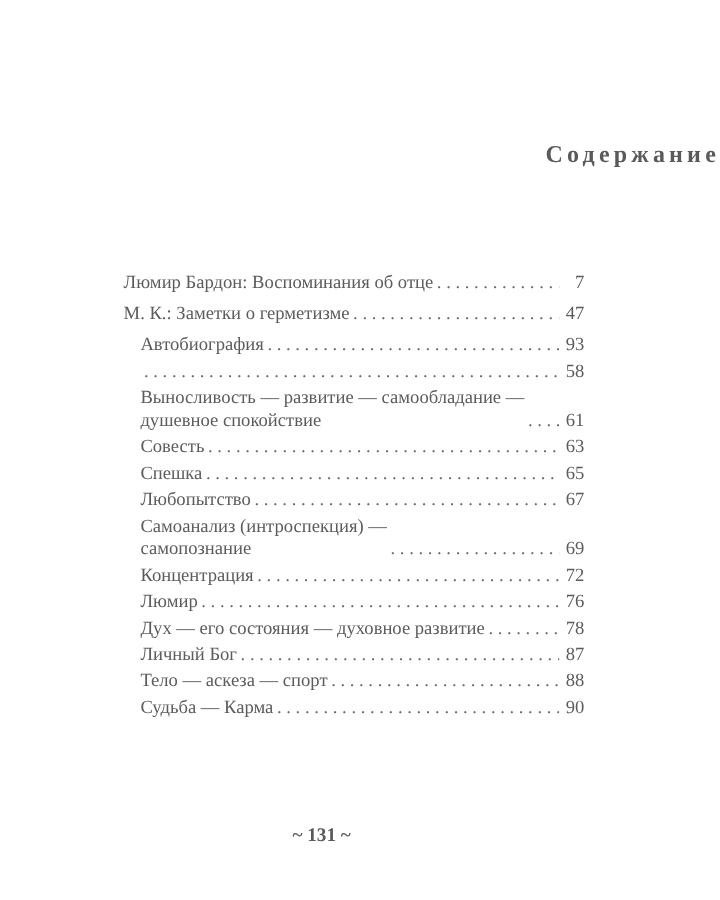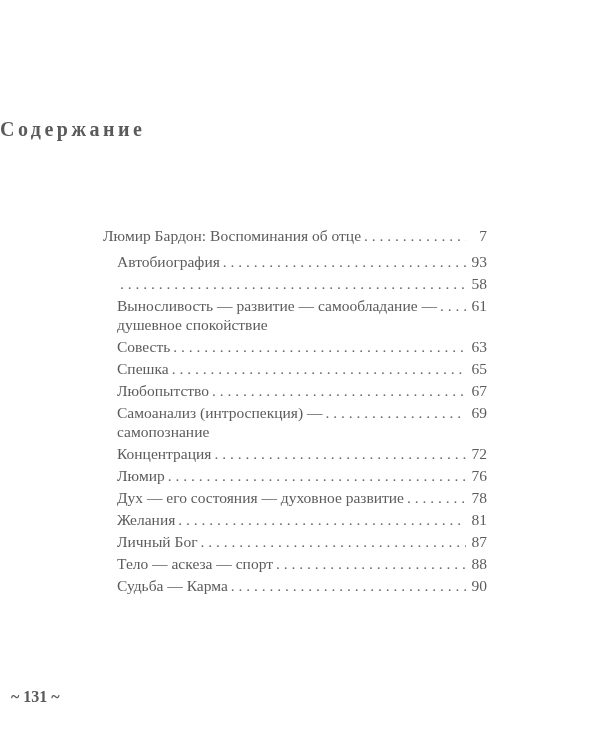--- a/index.html
+++ b/index.html
@@ -7,75 +7,81 @@
     width: 600px; height: 750px;
     background: #ffffff;
     position: relative;
     overflow: hidden;
     font-family: "DejaVu Serif", "Liberation Serif", serif;
     color: #555555;
   }
   .title {
     position: absolute;
     top: 118px; left: 0; width: 600px;
-    text-align: left;
+    text-align: right;
     font-family: "Liberation Serif", serif;
     font-weight: bold;
     font-size: 20px;
     letter-spacing: 3.5px;
     color: #5a5a5a;
   }
   .toc {
     position: absolute;
     left: 103px; top: 226px;
     width: 384px;
     font-family: "Liberation Serif", serif;
     font-size: 15.5px;
     color: #5c5c5c;
   }
   .entry {
     display: flex;
-    align-items: flex-start;
+    align-items: flex-end;
     line-height: 19px;
   }
   .entry.top { margin-bottom: 7px; }
   .entry.sub { padding-left: 14px; margin-bottom: 3px; }
   .entry .lbl { white-space: pre-line; }
   .entry .dots {
     flex: 1;
     overflow: hidden;
     white-space: nowrap;
     margin: 0 3px;
     letter-spacing: 2.6px;
     color: #6a6a6a;
   }
   .entry .dots::before {
     content: ". . . . . . . . . . . . . . . . . . . . . . . . . . . . . . . . . . . . . . . . . . . . . . . . . . . . . . . . . . . . . . . . . . . . . . . . . . . . . . . . . . . . . . .";
     letter-spacing: 0;
   }
   .entry .pg { text-align: right; min-width: 18px; }
   .footer {
     position: absolute;
-    top: 688px; left: 11px; width: 536px;
+    top: 688px; left: 0; width: 536px;
+    text-align: center;
     font-family: "Liberation Serif", serif;
     font-weight: bold;
     font-size: 16px;
     color: #5a5a5a;
   }
 </style>
 </head>
 <body>
 
 <div class="title">Содержание</div>
 
 <div class="toc">
   <div class="entry top">
     <span class="lbl">Люмир Бардон: Воспоминания об отце</span>
     <span class="dots"></span>
     <span class="pg">7</span>
+  </div>
+  <div class="entry top">
+    <span class="lbl">М. К.: Заметки о герметизме</span>
+    <span class="dots"></span>
+    <span class="pg">47</span>
   </div>
 
   <div class="entry sub">
     <span class="lbl">Автобиография</span>
     <span class="dots"></span>
     <span class="pg">93</span>
   </div>
   <div class="entry sub">
     <span class="dots"></span>
     <span class="pg">58</span>
@@ -116,25 +122,20 @@
     <span class="lbl">Люмир</span>
     <span class="dots"></span>
     <span class="pg">76</span>
   </div>
   <div class="entry sub">
     <span class="lbl">Дух — его состояния — духовное развитие</span>
     <span class="dots"></span>
     <span class="pg">78</span>
   </div>
   <div class="entry sub">
-    <span class="lbl">Желания</span>
-    <span class="dots"></span>
-    <span class="pg">81</span>
-  </div>
-  <div class="entry sub">
     <span class="lbl">Личный Бог</span>
     <span class="dots"></span>
     <span class="pg">87</span>
   </div>
   <div class="entry sub">
     <span class="lbl">Тело — аскеза — спорт</span>
     <span class="dots"></span>
     <span class="pg">88</span>
   </div>
   <div class="entry sub">

